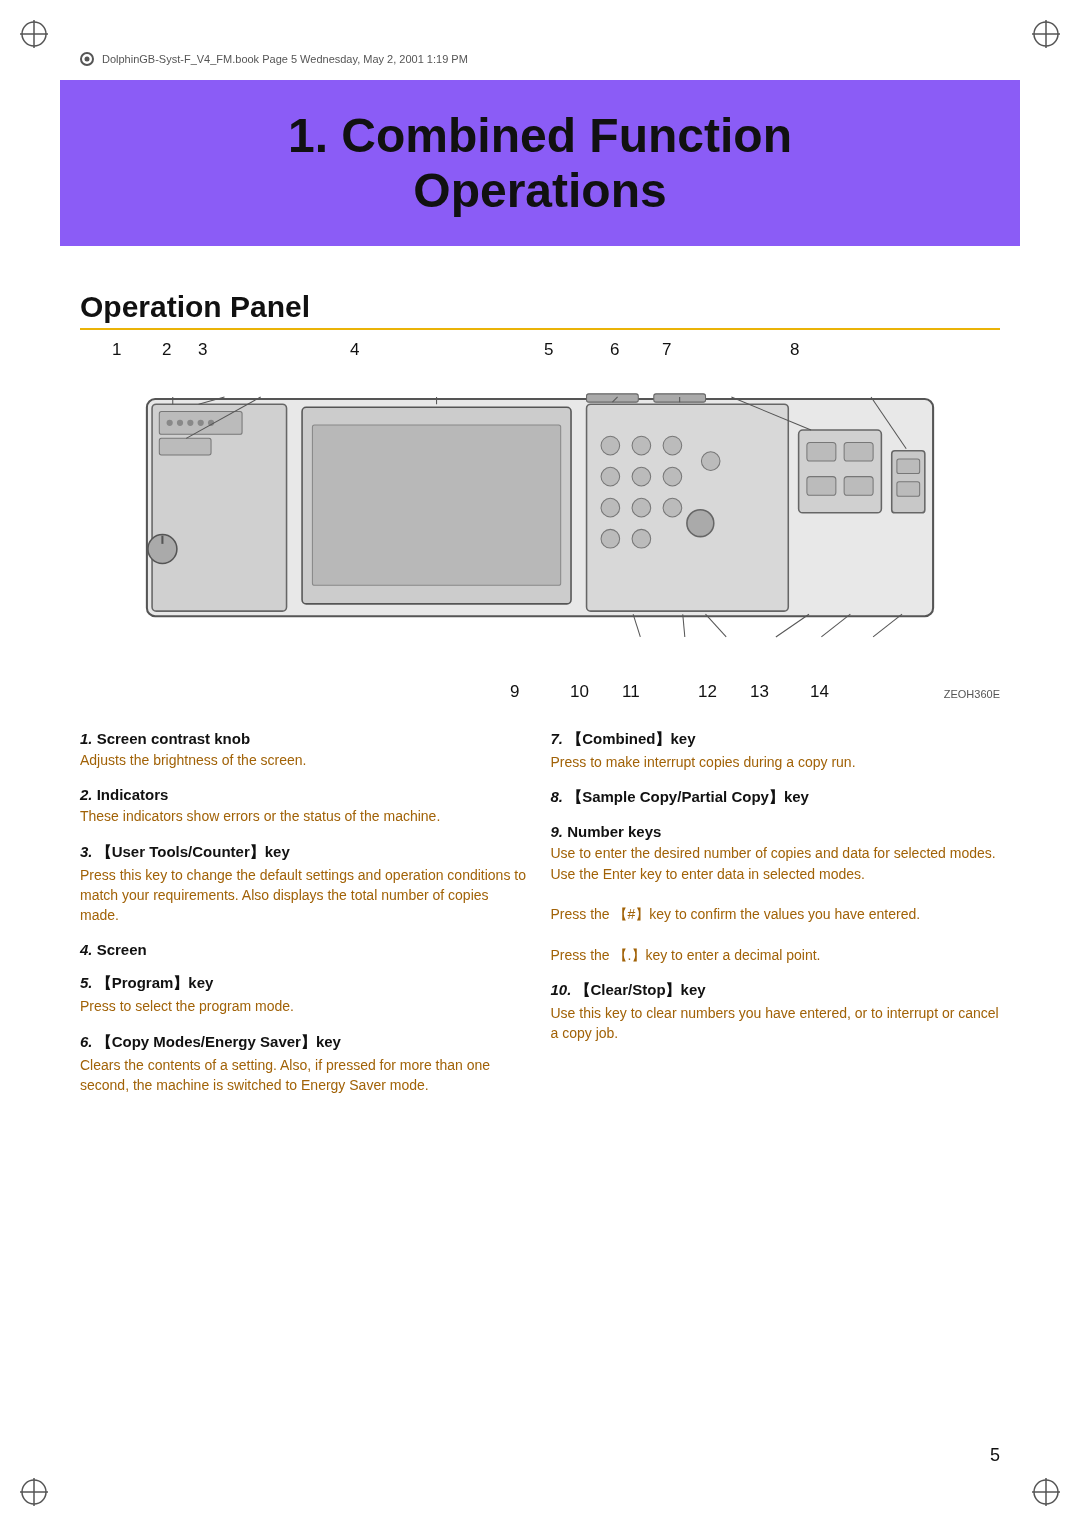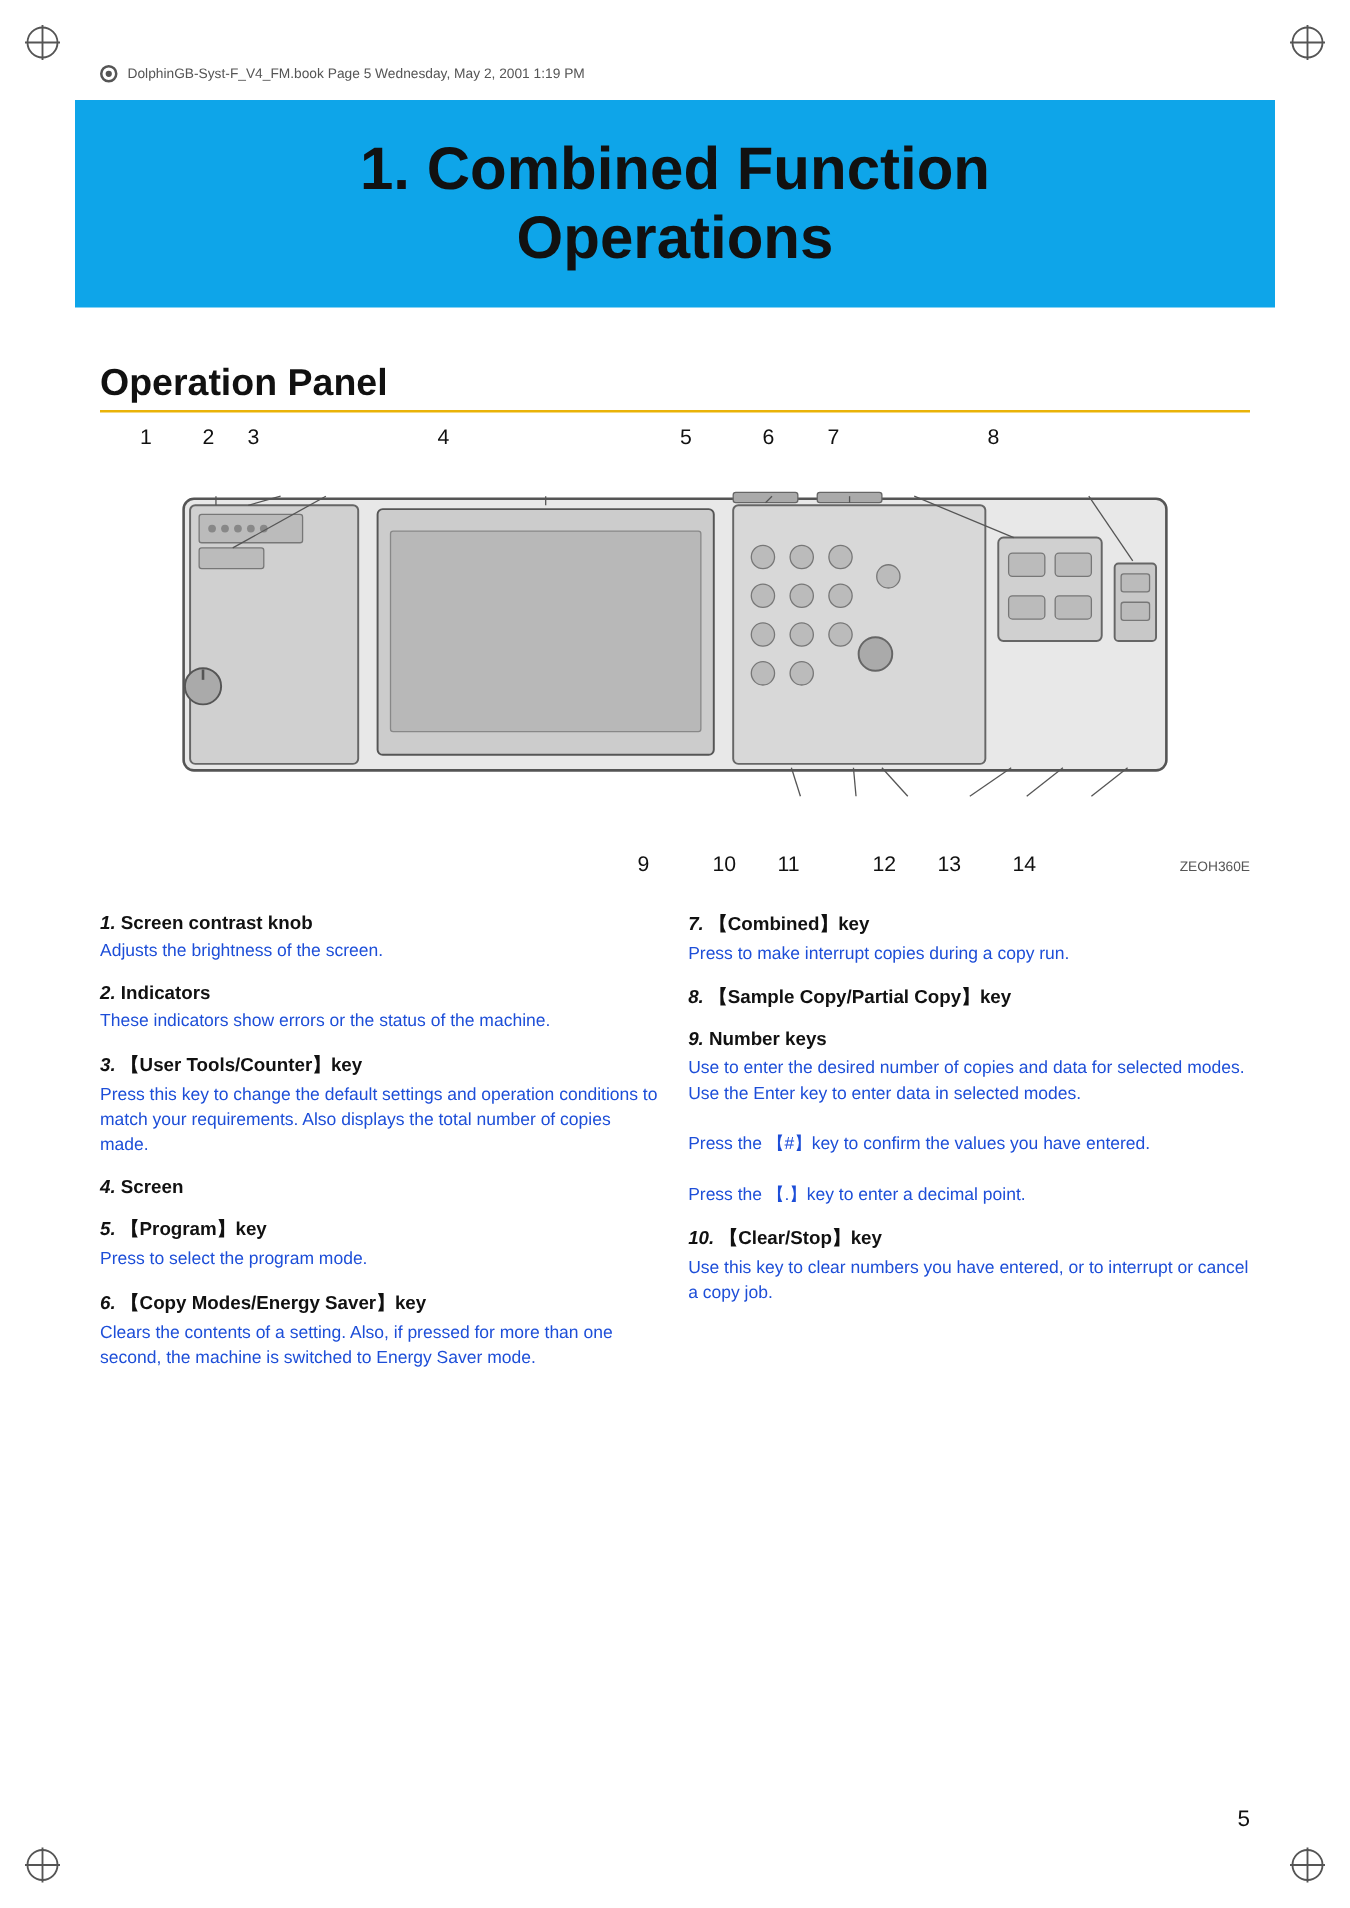--- a/index.html
+++ b/index.html
@@ -57,21 +57,21 @@
       color: #555;
       font-family: Arial, sans-serif;
     }
 
     
     .chapter-header {
       position: absolute;
       top: 80px;
       left: 60px;
       right: 60px;
-      background: #0ea5e9;
+      background: #8b5cf6;
       padding: 28px 20px 28px 20px;
       text-align: center;
     }
     .chapter-title {
       font-size: 48px;
       font-weight: bold;
       font-family: Arial, sans-serif;
       color: #111;
       line-height: 1.15;
     }
@@ -142,21 +142,21 @@
     }
 
     .item-title .item-num {
       font-style: italic;
     }
 
     .item-body {
       font-size: 14px;
       font-family: Arial, sans-serif;
       line-height: 1.45;
-      color: #1d4ed8;
+      color: #a16207;
     }
 
     
     .page-number {
       position: absolute;
       bottom: 60px;
       right: 80px;
       font-size: 18px;
       font-family: Arial, sans-serif;
     }

